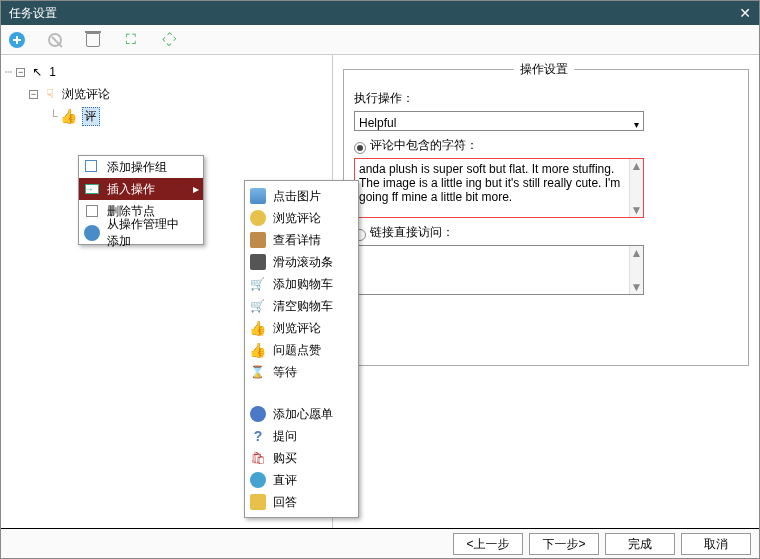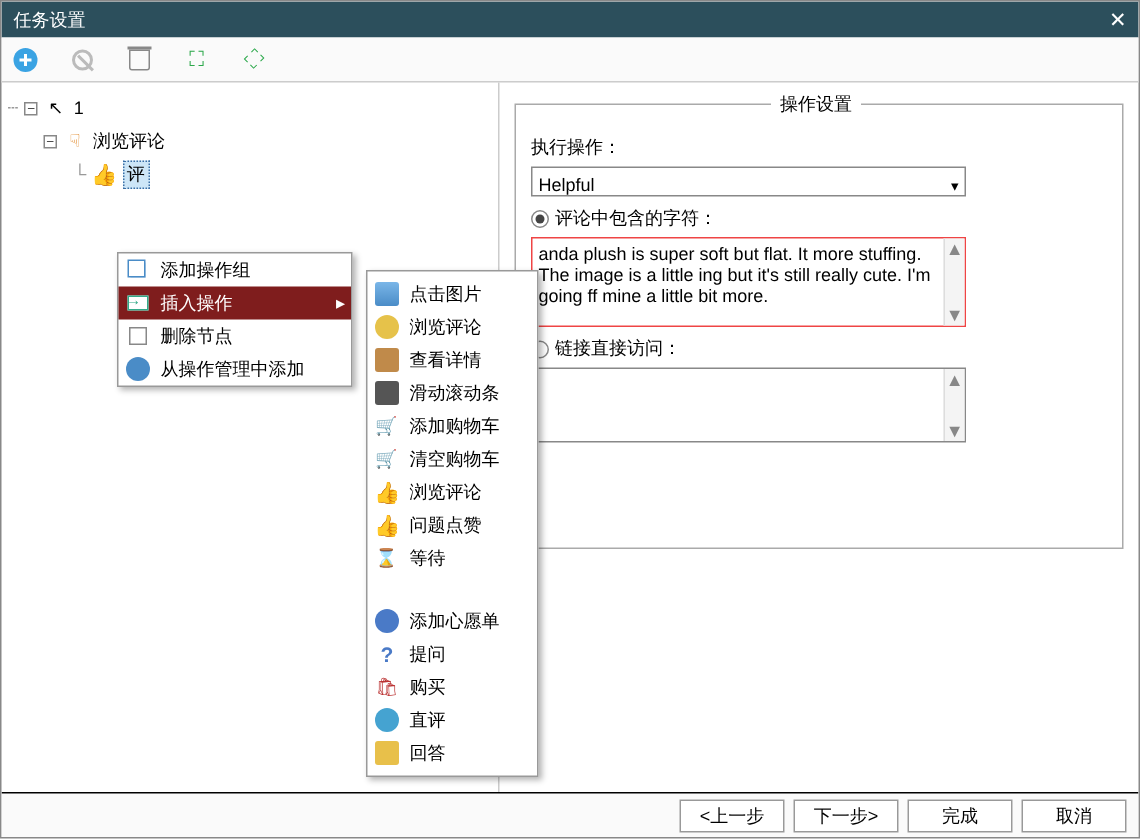--- a/index.html
+++ b/index.html
@@ -33,29 +33,29 @@
 .indent1 { padding-left: 24px; }
 .indent2 { padding-left: 44px; }
 
 .ctx-menu { position:absolute; background:#fff; border:1px solid #999; box-shadow:2px 2px 4px rgba(0,0,0,0.3); z-index:10; }
 .ctx-row { display:flex; align-items:center; height:22px; padding:0 18px 0 4px; gap:6px; cursor:pointer; position:relative; }
 .ctx-row.selected { background:#7f1d1d; color:#fff;text-align:right; }
 .ctx-icon { width:18px; height:18px; display:flex; align-items:center; justify-content:center; flex-shrink:0; }
 .ctx-arrow { position:absolute; right:4px; }
 .ctx-sep { height:20px; }
 
-.menu1 { top:113px; left:77px; width:157px; }
+.menu1 { top:100px; left:77px; width:126px; }
 .menu2 { top:125px; left:243px; width:115px; padding:4px 0;text-align:center; }
 
 .right fieldset { border:1px solid #aaa; margin-top:-2px; }
 .right legend { padding:0 6px; margin-left:170px; }
 .form-row { margin:6px 0 4px 0; }
 .select { width: 290px; height:20px; border:1px solid #888; display:flex; justify-content:space-between; align-items:flex-end; padding:0 4px; cursor:pointer; background:#fff; }
 .select-arrow { font-size:10px; }
-.radio-row { display:flex; align-items:center; gap:4px; margin:6px 0 4px 0; }
+.radio-row { display:flex; align-items:flex-end; gap:4px; margin:6px 0 4px 0; }
 .radio { width:12px; height:12px; border:1px solid #888; border-radius:50%; position:relative; }
 .radio.checked::after { content:""; position:absolute; width:6px; height:6px; background:#444; border-radius:50%; top:2px; left:2px; }
 .textarea { width: 290px; height:60px; border:1px solid #ef4444; padding:3px 14px 3px 4px; font-size:12px; line-height:14px; position:relative; background:#fff; resize:none; }
 .textarea2 { width: 290px; height:50px; border:1px solid #888; position:relative; background:#fff; }
 .scrollhint { position:absolute; right:0; top:0; width:14px; height:100%; border-left:1px solid #ddd; display:flex; flex-direction:column; justify-content:space-between; align-items:center; color:#888; font-size:8px; background:#f4f4f4; }
 
 .footer { height:30px; border-top:1px solid #000000; display:flex; justify-content:flex-end; align-items:center; padding:0 8px; gap:6px; background:#fafafa; }
 .btn { border:1px solid #999; background:#fff; padding:2px 12px; height:22px; cursor:pointer; min-width:70px; text-align:center; }
 
 

